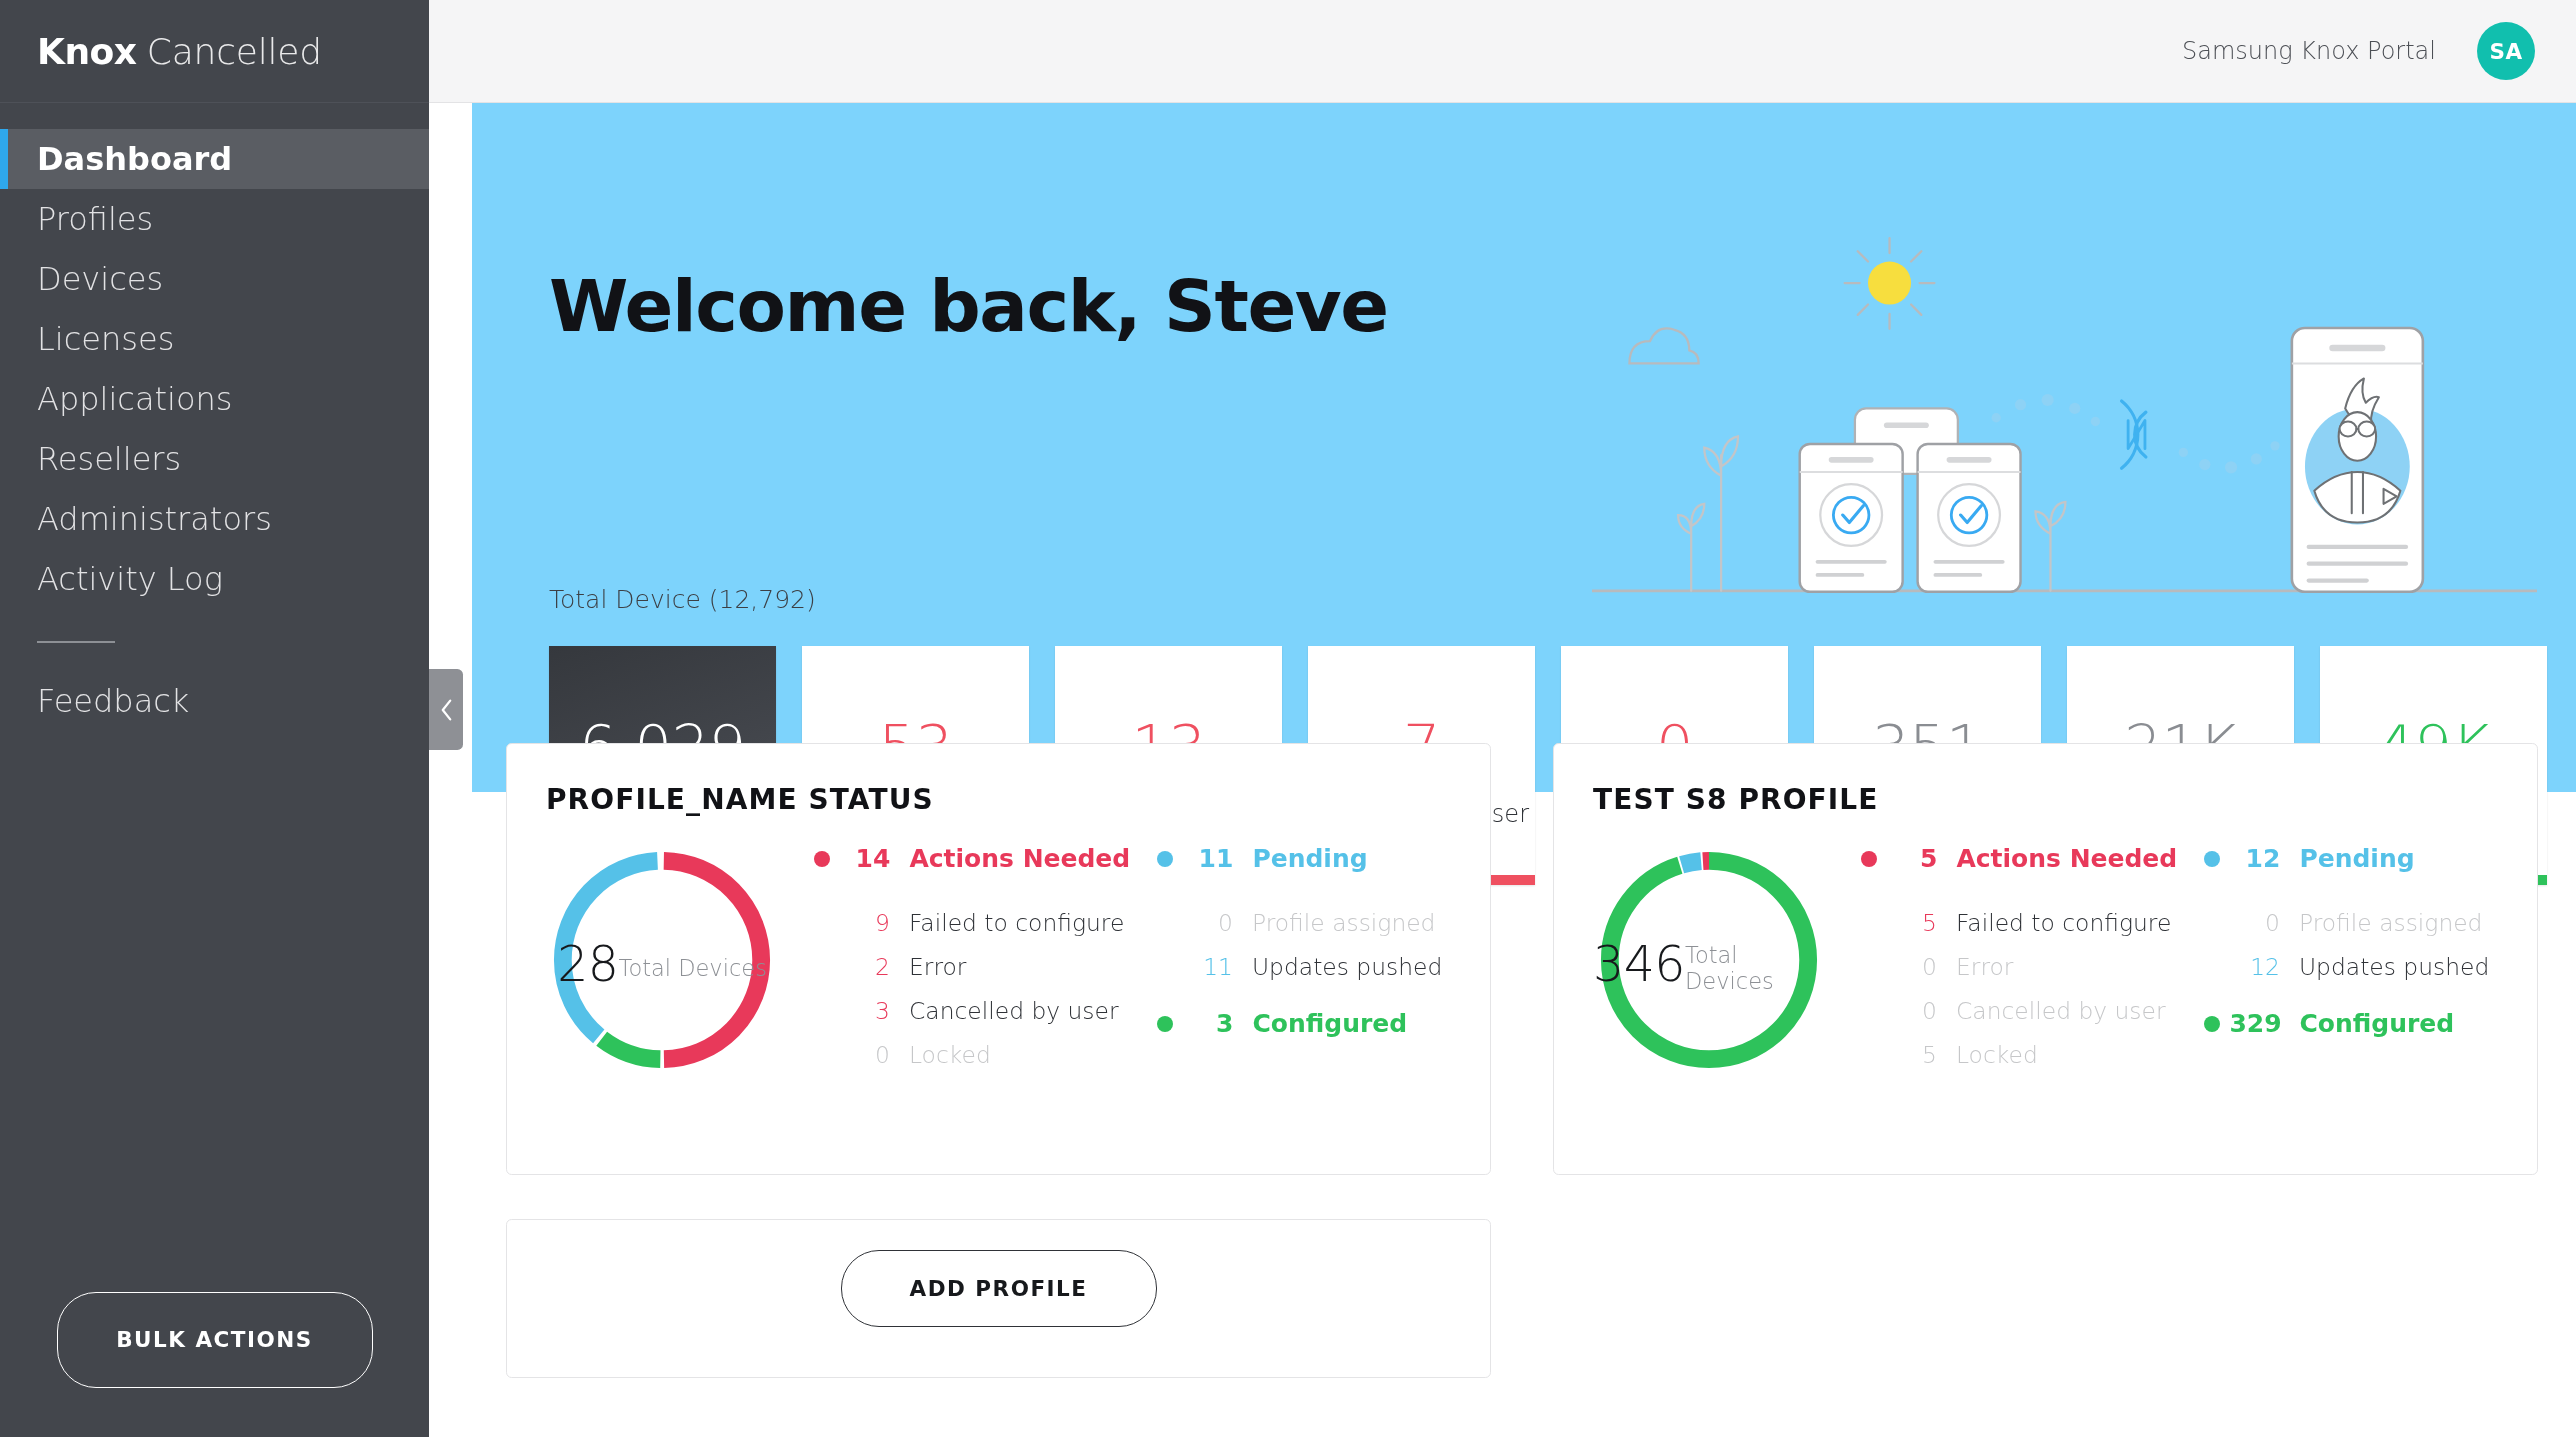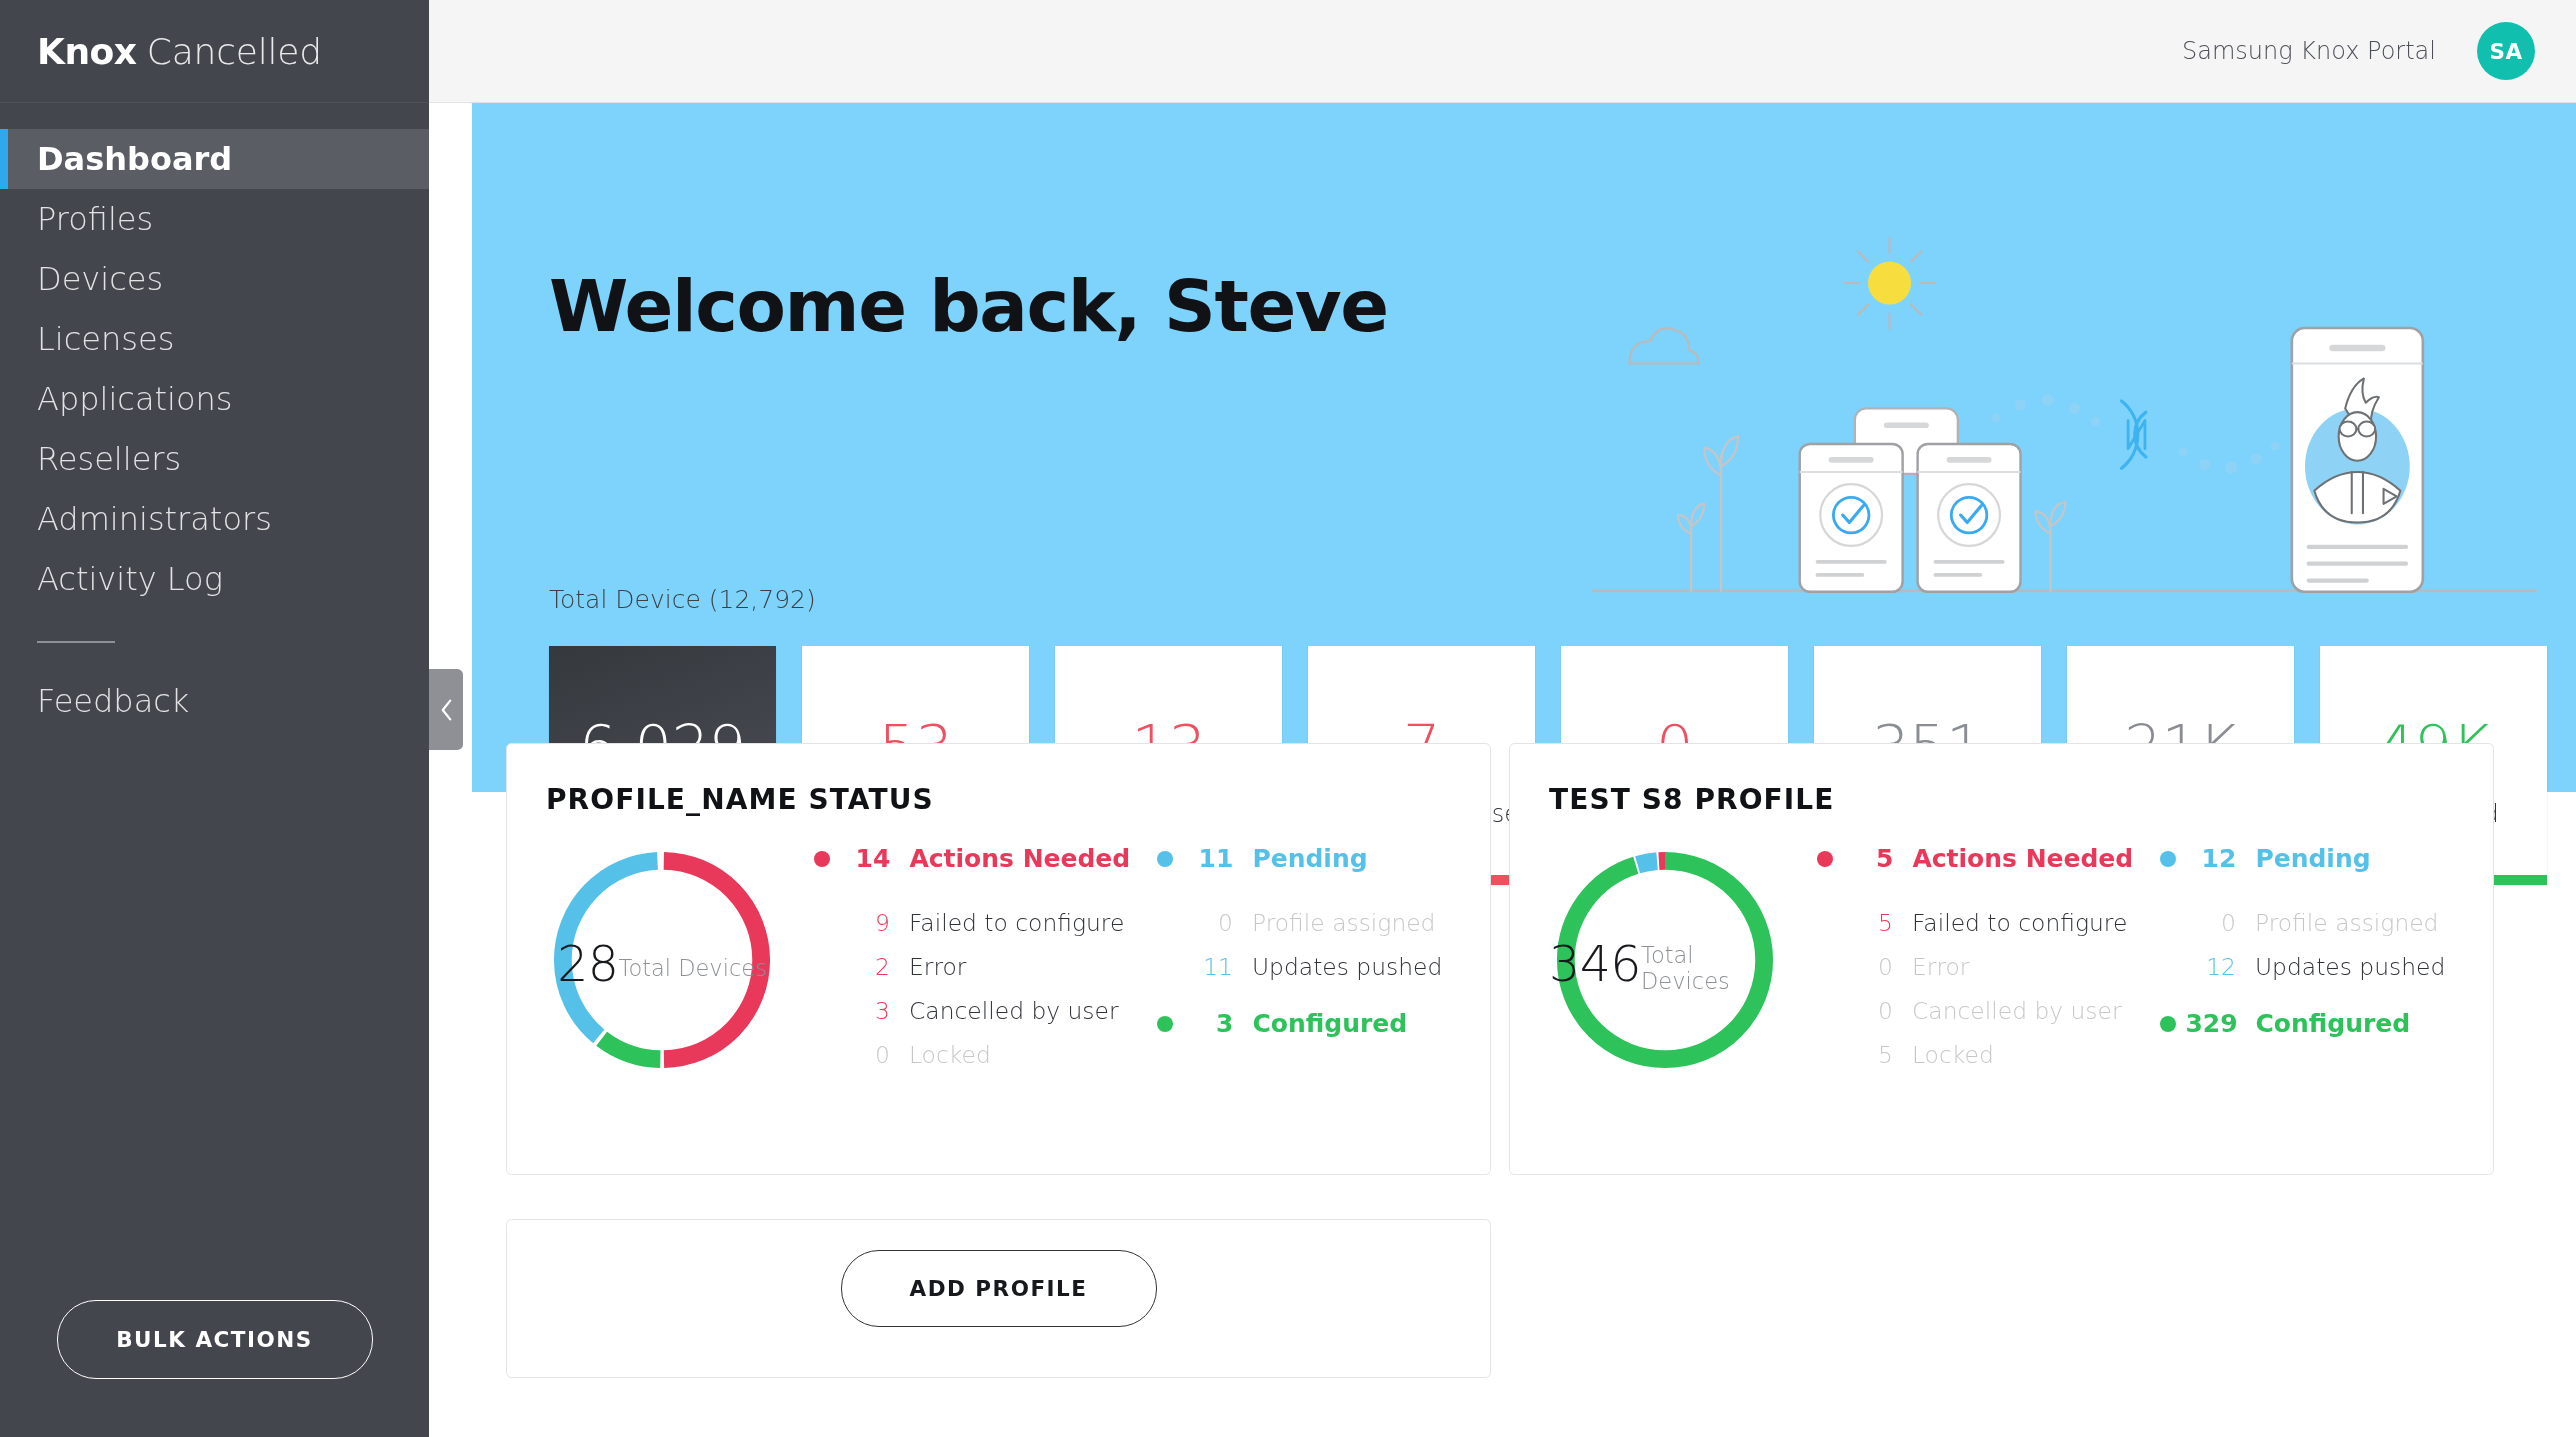--- a/index.html
+++ b/index.html
@@ -47,21 +47,21 @@
   .nav-divider {
     width: 78px; height: 1.9px; background: #8d9095;
     margin: 32px 0 28px 37px;
   }
   .bulk-wrap {
     position: absolute; left: 0; bottom: 0;
     width: 100%; height: 197px;
     display: flex; align-items: center; justify-content: center;
   }
   .bulk-btn {
-    width: 316px; height: 79px;
+    width: 316px; height: 96px;
     border: 1.9px solid #ffffff; border-radius: 39px;
     background: transparent; color: #ffffff;
     font-size: 21.5px; font-weight: 600; letter-spacing: 1.5px;
     font-family: inherit; cursor: pointer;
     display: flex; align-items: center; justify-content: center;
   }
   .collapse-tab {
     position: absolute; left: 429px; top: 669px;
     width: 34px; height: 81px;
     background: #8e9095;
@@ -127,21 +127,21 @@
   .stat.dark {
     background: linear-gradient(160deg, #35383d 0%, #43464c 55%, #4b4e55 100%);
   }
   .stat.dark .num { color: #ffffff; }
   .stat.dark .lbl { color: #e8e8ea; }
   .stat.dark .bar { background: #222427; }
 
   
   .profiles {
     position: absolute; left: 77px; top: 743px;
-    display: flex; gap: 18px;
+    display: flex; gap: 62px;
   }
   .pcard {
     width: 985px; height: 432px;
     border: 0.9px solid #e4e4e6; border-radius: 5.6px;
     background: #ffffff; padding: 39px 0 0 39px;
   }
   .pcard h3 {
     font-size: 28px; font-weight: bold; color: #111216;
     letter-spacing: 1.1px;
   }

